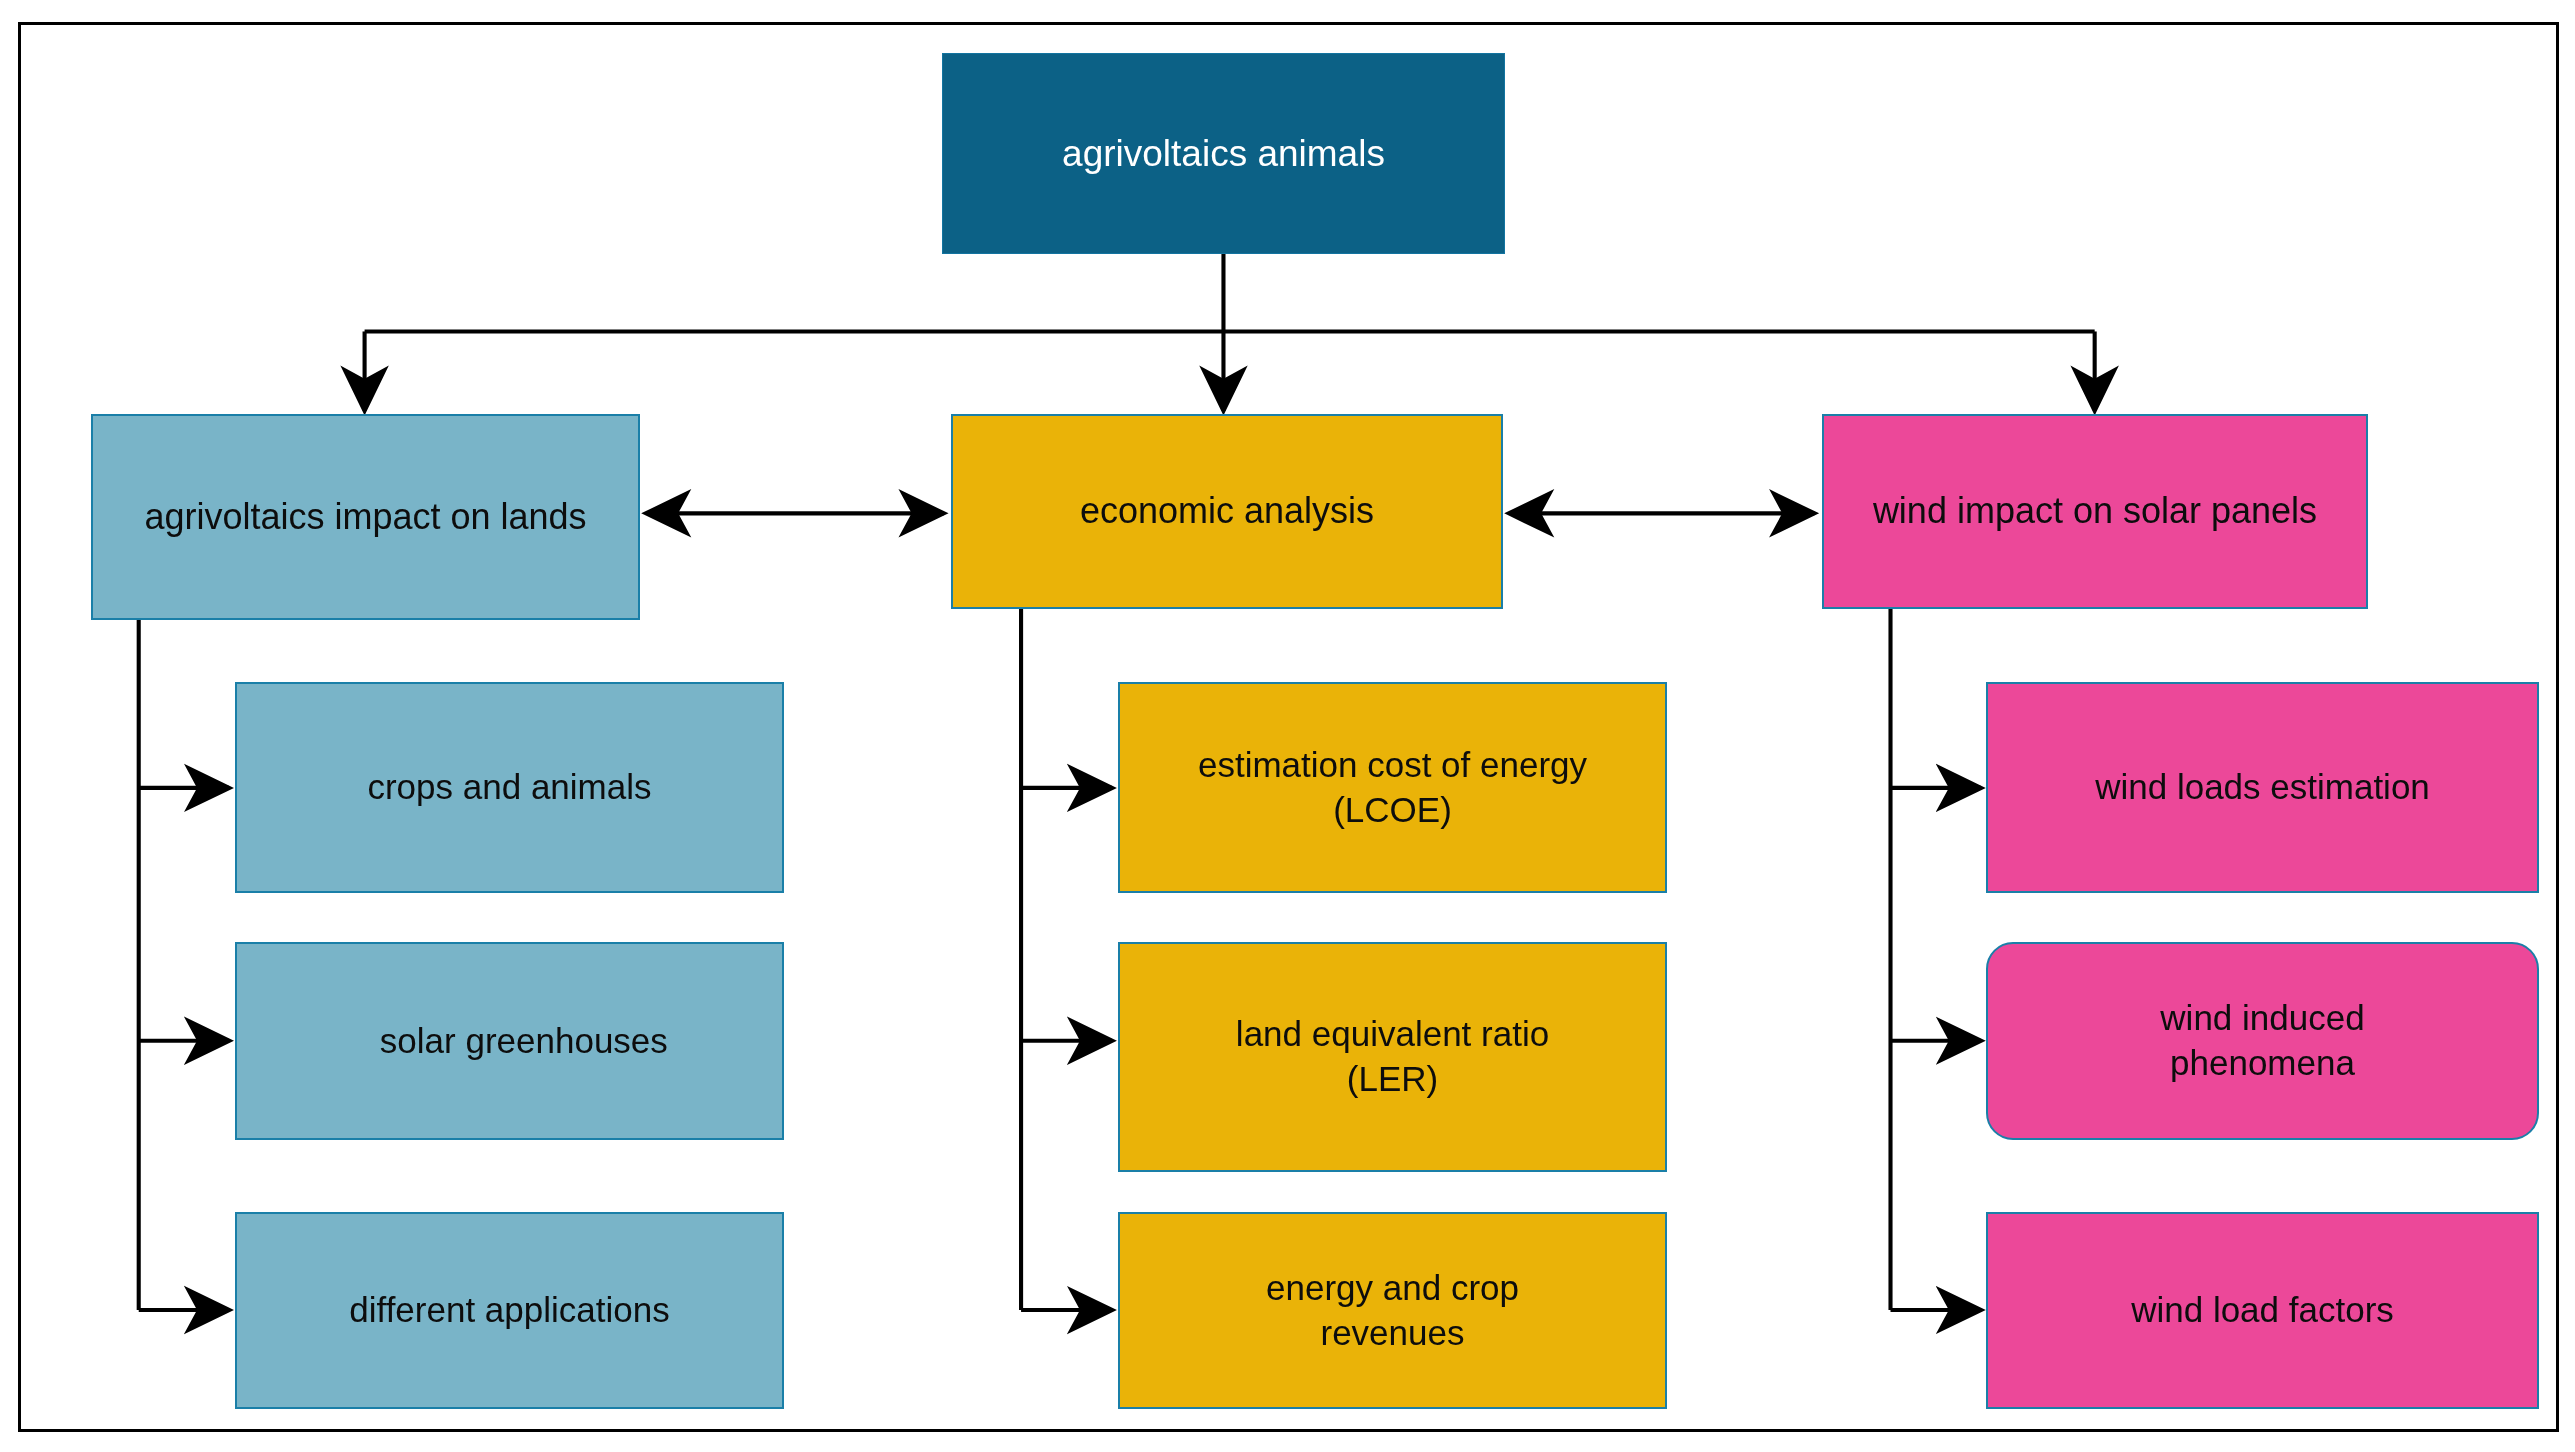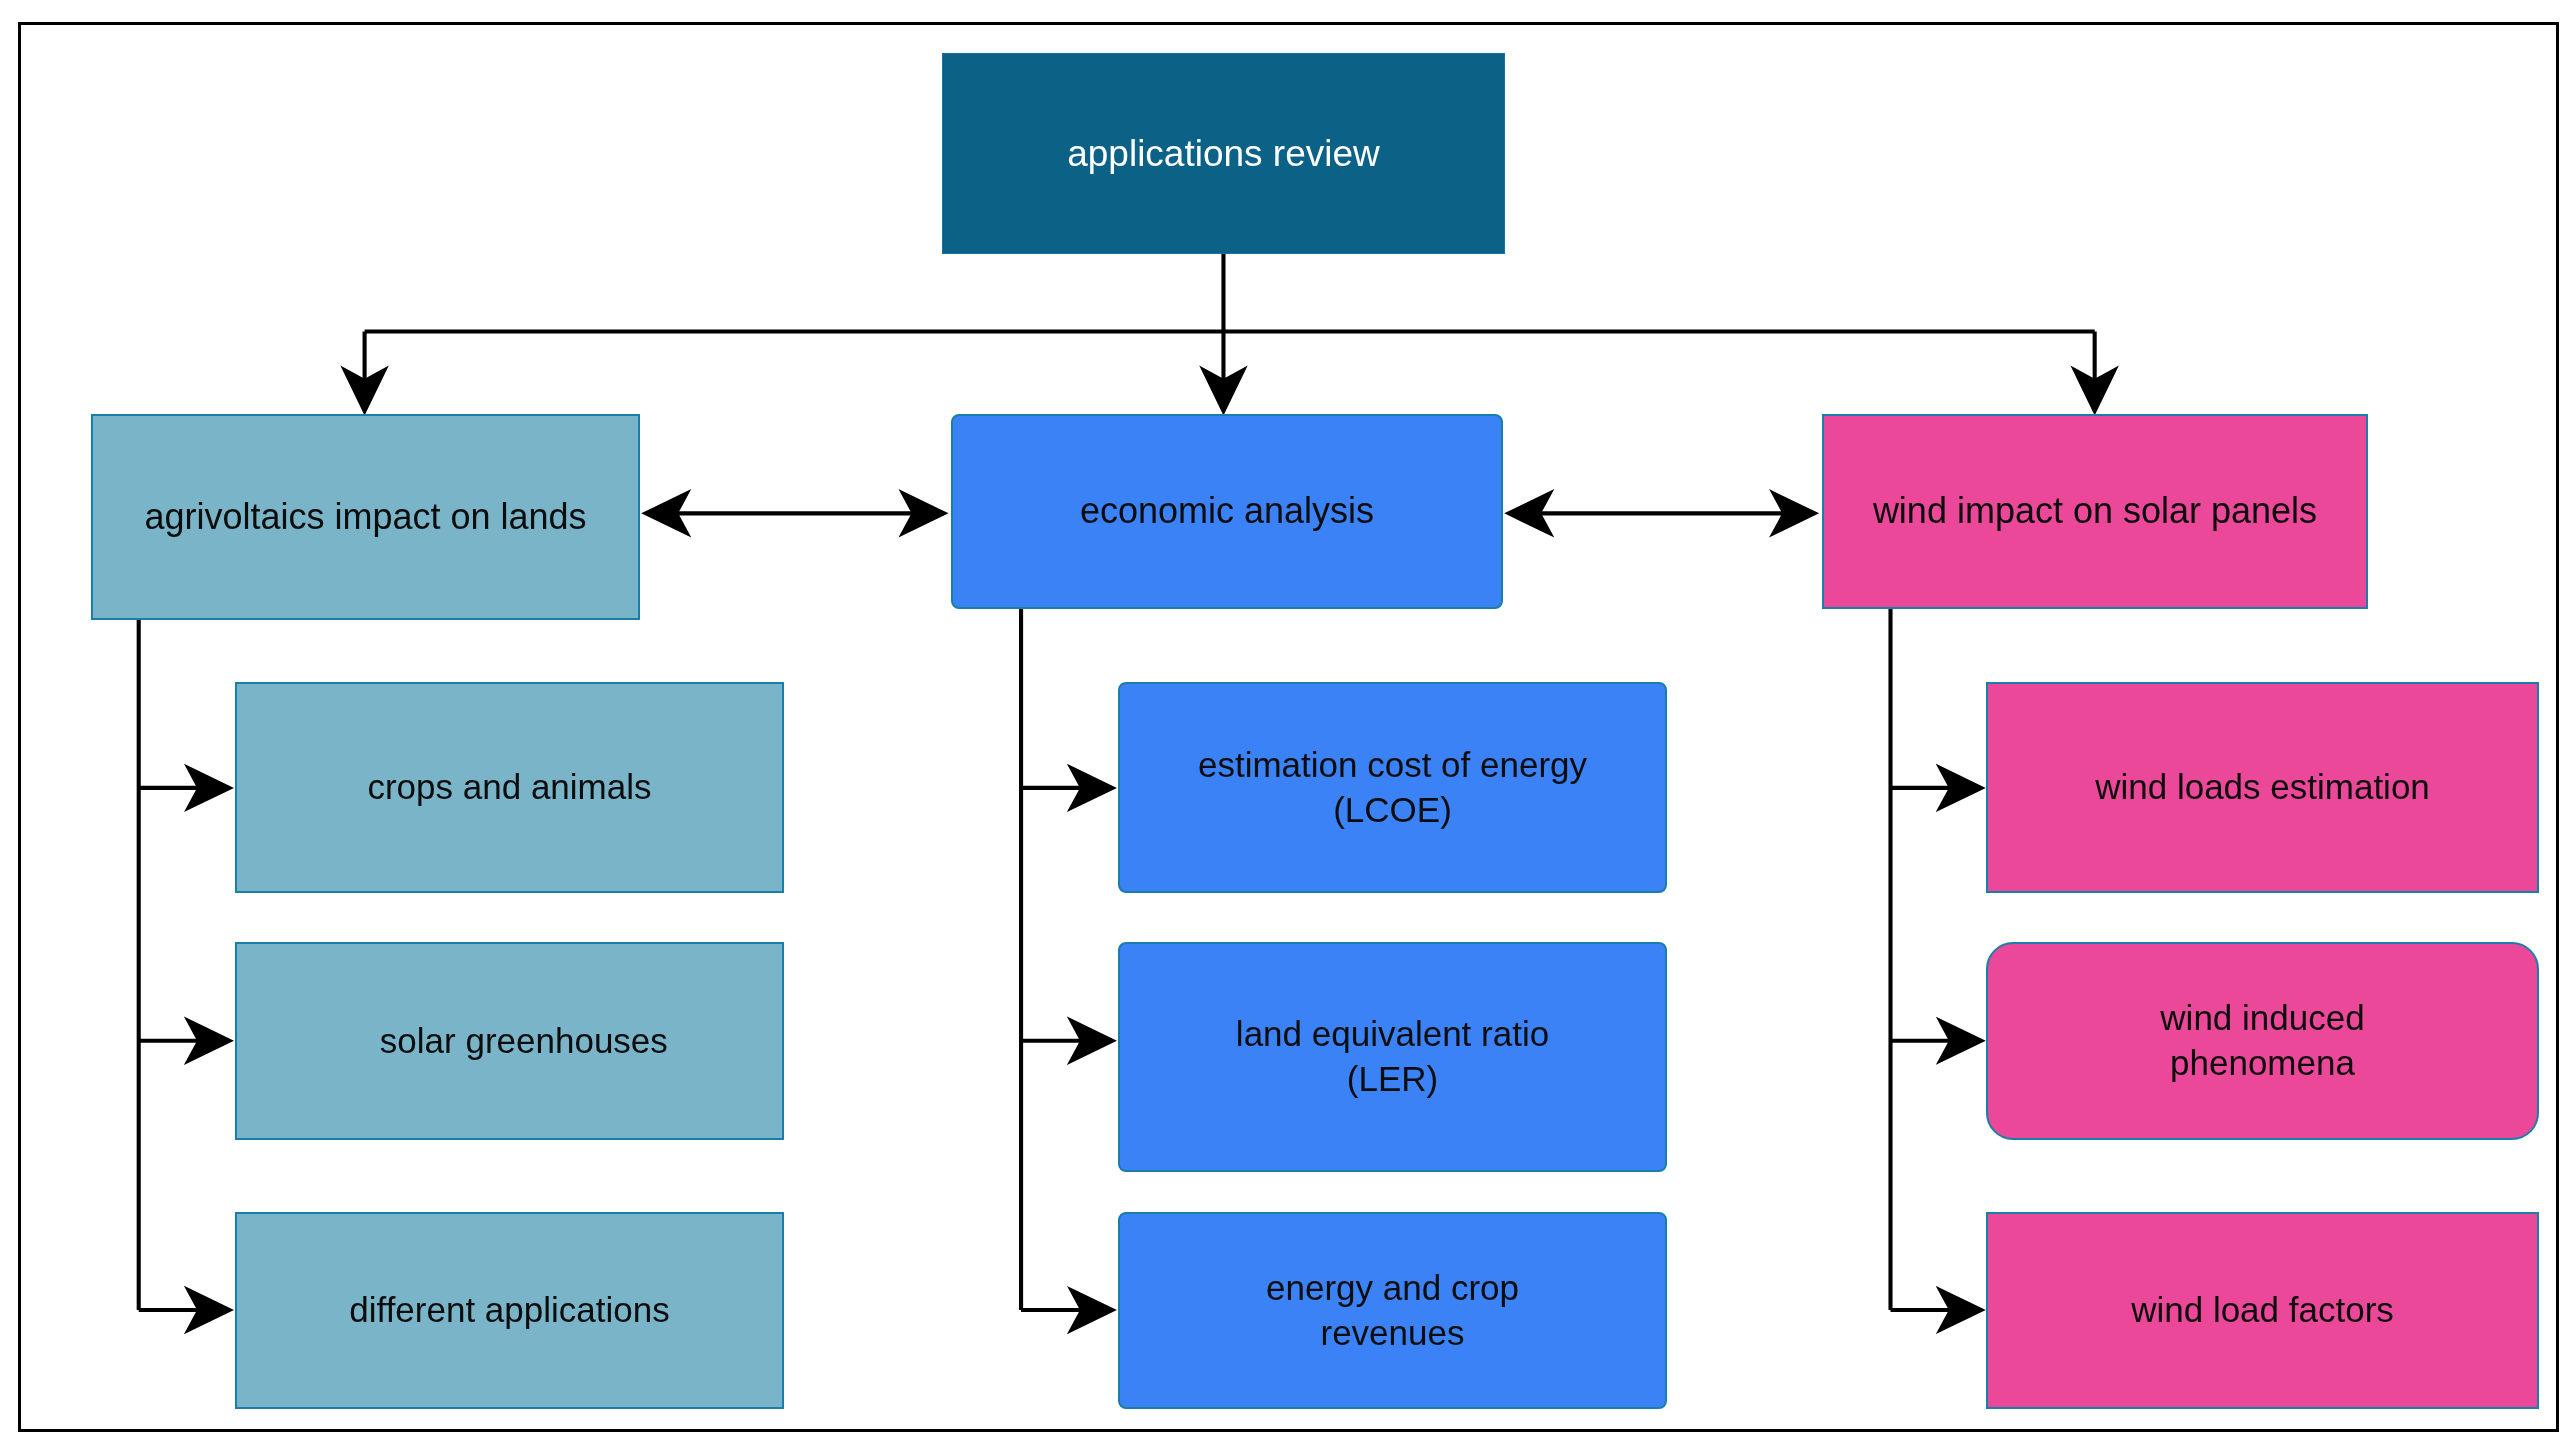--- a/index.html
+++ b/index.html
@@ -8,21 +8,21 @@
   #frame{position:absolute;left:17.6px;top:22px;width:2541px;height:1410px;
          border:3.5px solid #000000;box-sizing:border-box;background:#fff;}
   svg#wires{position:absolute;left:0;top:0;width:2576px;height:1452px;pointer-events:none;}
   .node{position:absolute;box-sizing:border-box;display:flex;align-items:center;
         justify-content:center;text-align:center;line-height:1.28;padding:2.3px 15.3px;}
   .node span{display:block;white-space:pre-line;}
   .root{background:#0c6186;border:1.8px solid #1274a0;color:#ffffff;font-size:37px;}
   .lvl2{font-size:36px;color:#0d0d0d;border:2.3px solid #1a7fa8;}
   .leaf{font-size:35px;color:#0d0d0d;border:2.3px solid #1a7fa8;}
   .c-blue{background:#79b4c8;}
-  .c-salmon{background:#3b82f6;border-radius:8px;}
+  .c-salmon{background:#eab308;}
   .c-green{background:#ec4899;}
 </style>
 </head>
 <body>
 
 <div id="stage">
 
   <div id="frame"></div>
 
   <svg id="wires" viewBox="0 0 4390 2475" xmlns="http://www.w3.org/2000/svg">
@@ -59,21 +59,21 @@
       <path d="M1740,2233 L1895,2233" marker-end="url(#ah)"></path>
 
       <path d="M3222,1038 L3222,2233"></path>
       <path d="M3222,1343 L3376,1343" marker-end="url(#ah)"></path>
       <path d="M3222,1774 L3376,1774" marker-end="url(#ah)"></path>
       <path d="M3222,2233 L3376,2233" marker-end="url(#ah)"></path>
     </g>
   </svg>
 
   <div class="node root" style="left:942px;top:53px;width:563px;height:201px;">
-    <span>applications review</span>
+    <span>agrivoltaics animals</span>
   </div>
 
   <div class="node lvl2 c-blue" style="left:91px;top:414px;width:549px;height:206px;">
     <span>agrivoltaics impact on lands</span>
   </div>
   <div class="node lvl2 c-salmon" style="left:951px;top:414px;width:552px;height:195px;">
     <span>economic analysis</span>
   </div>
   <div class="node lvl2 c-green" style="left:1822px;top:414px;width:546px;height:195px;">
     <span>wind impact on solar panels</span>

